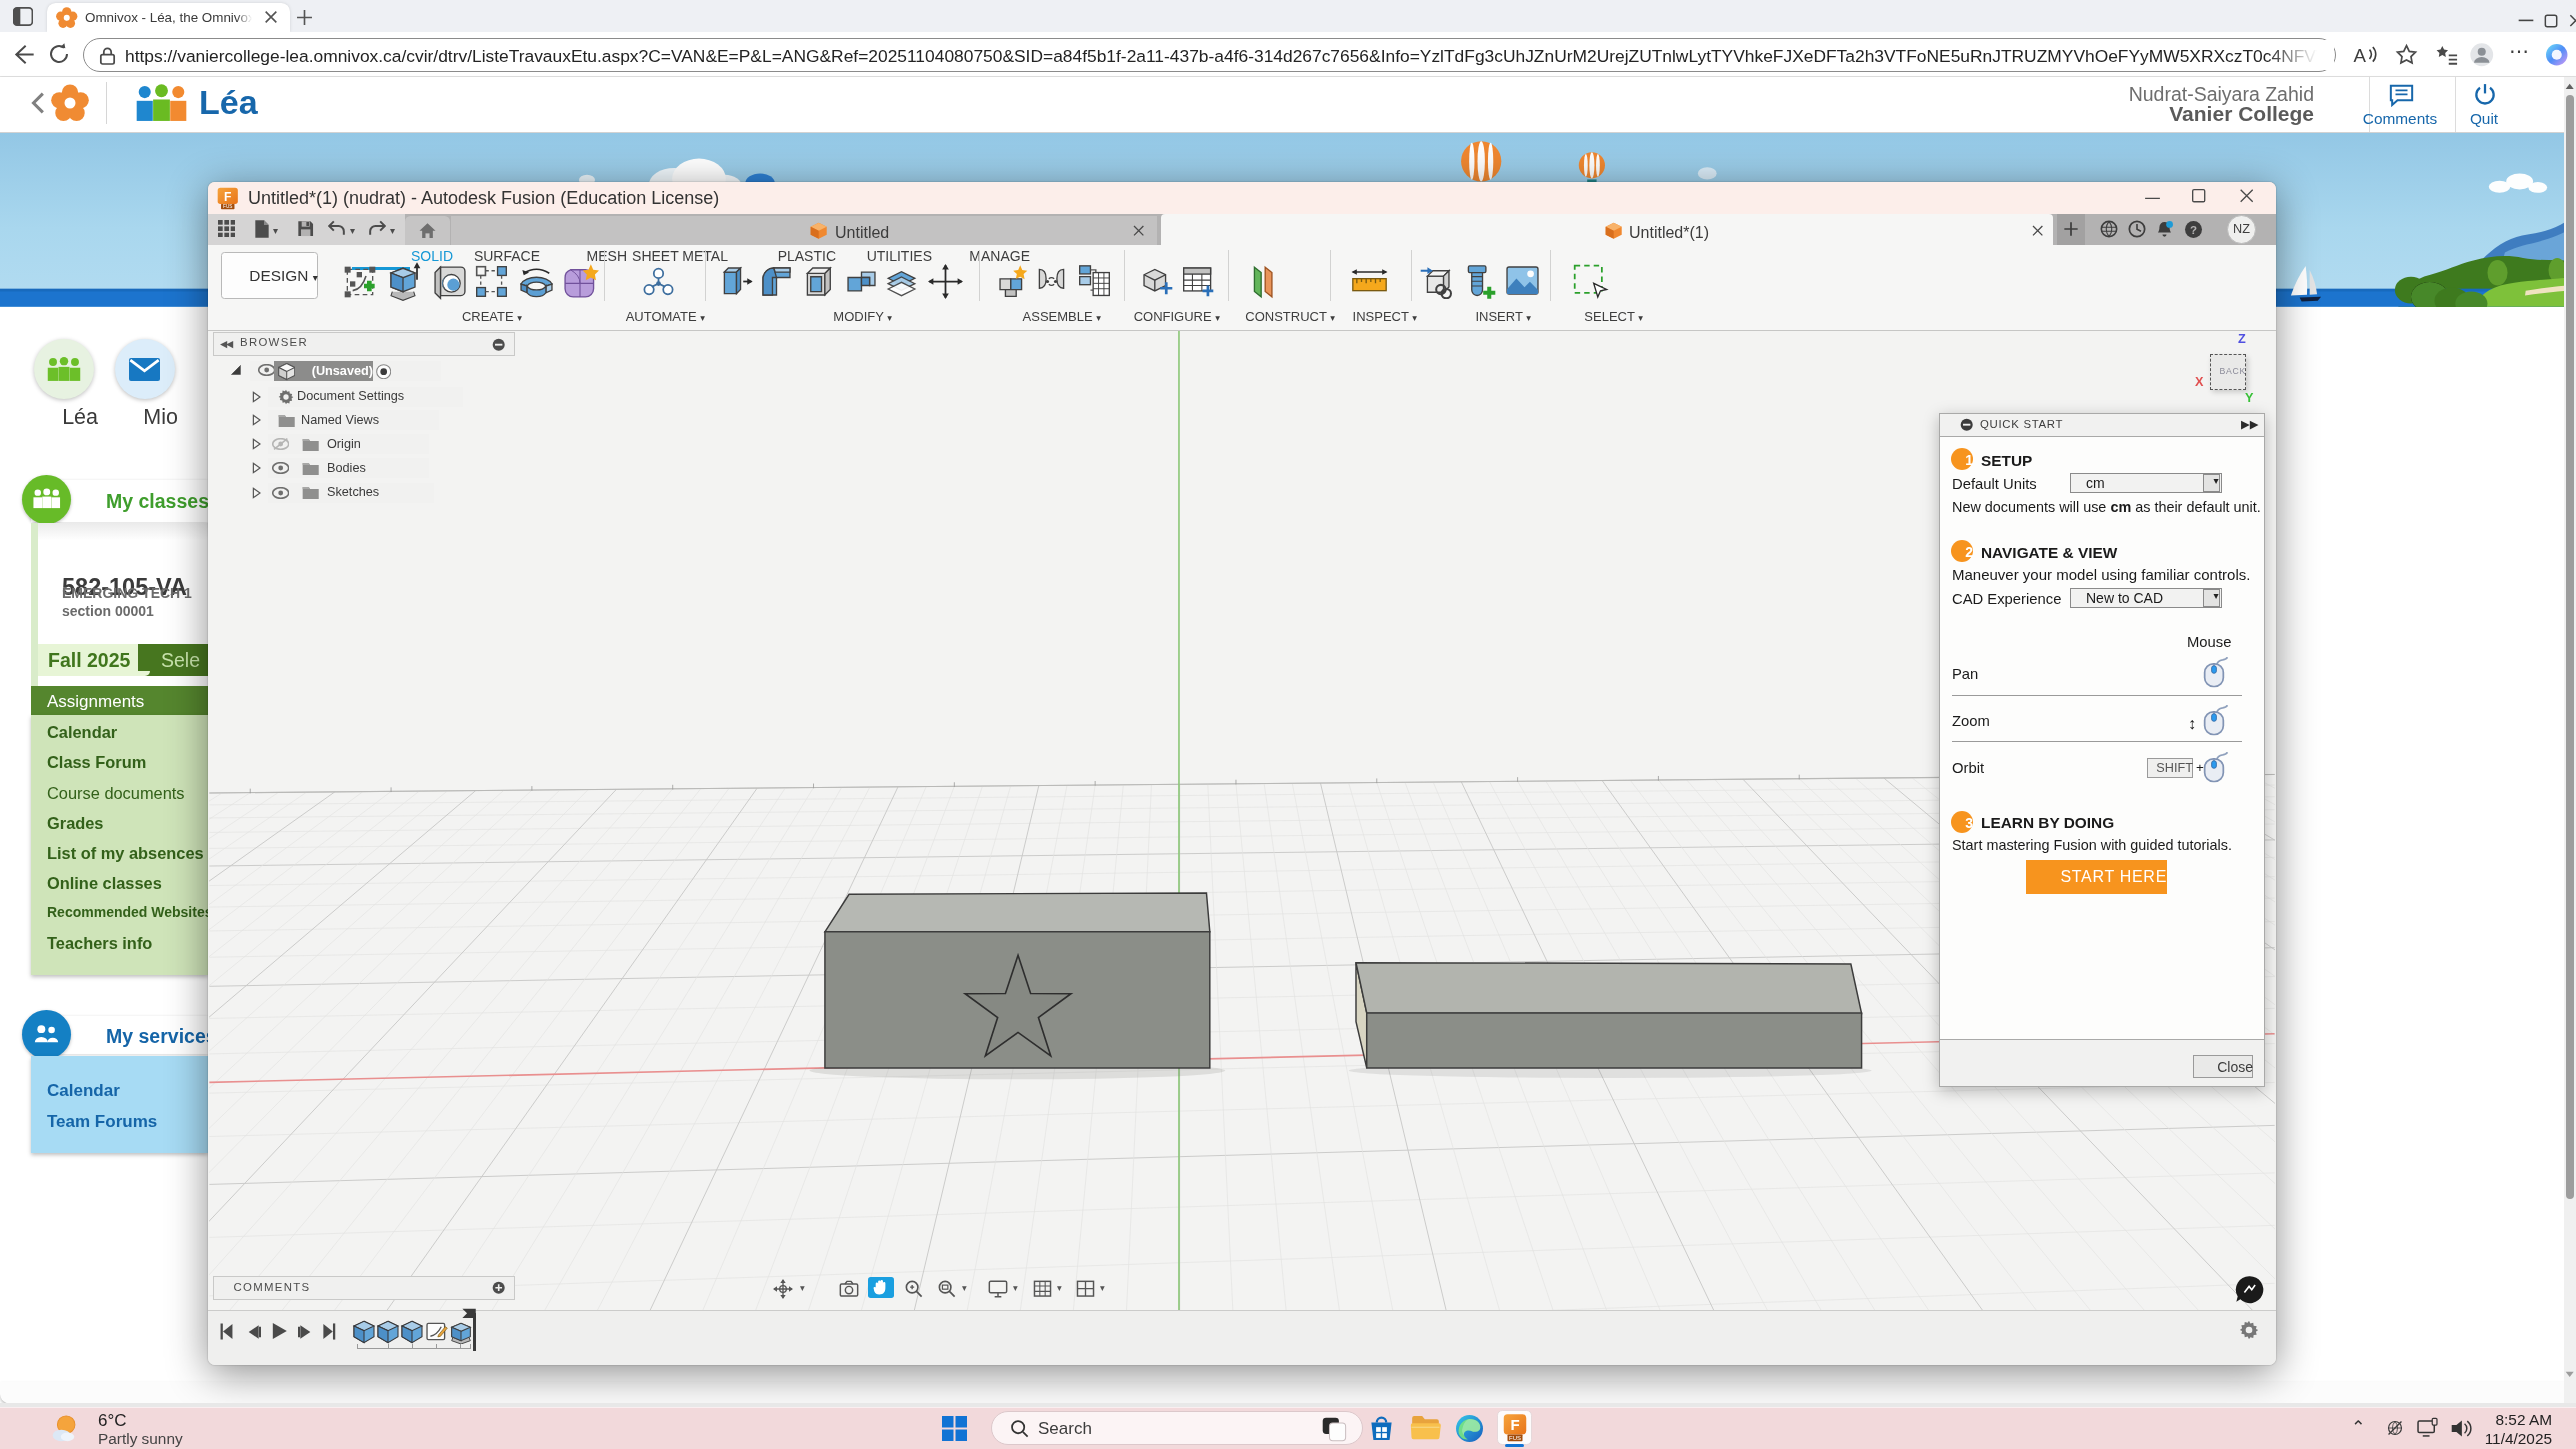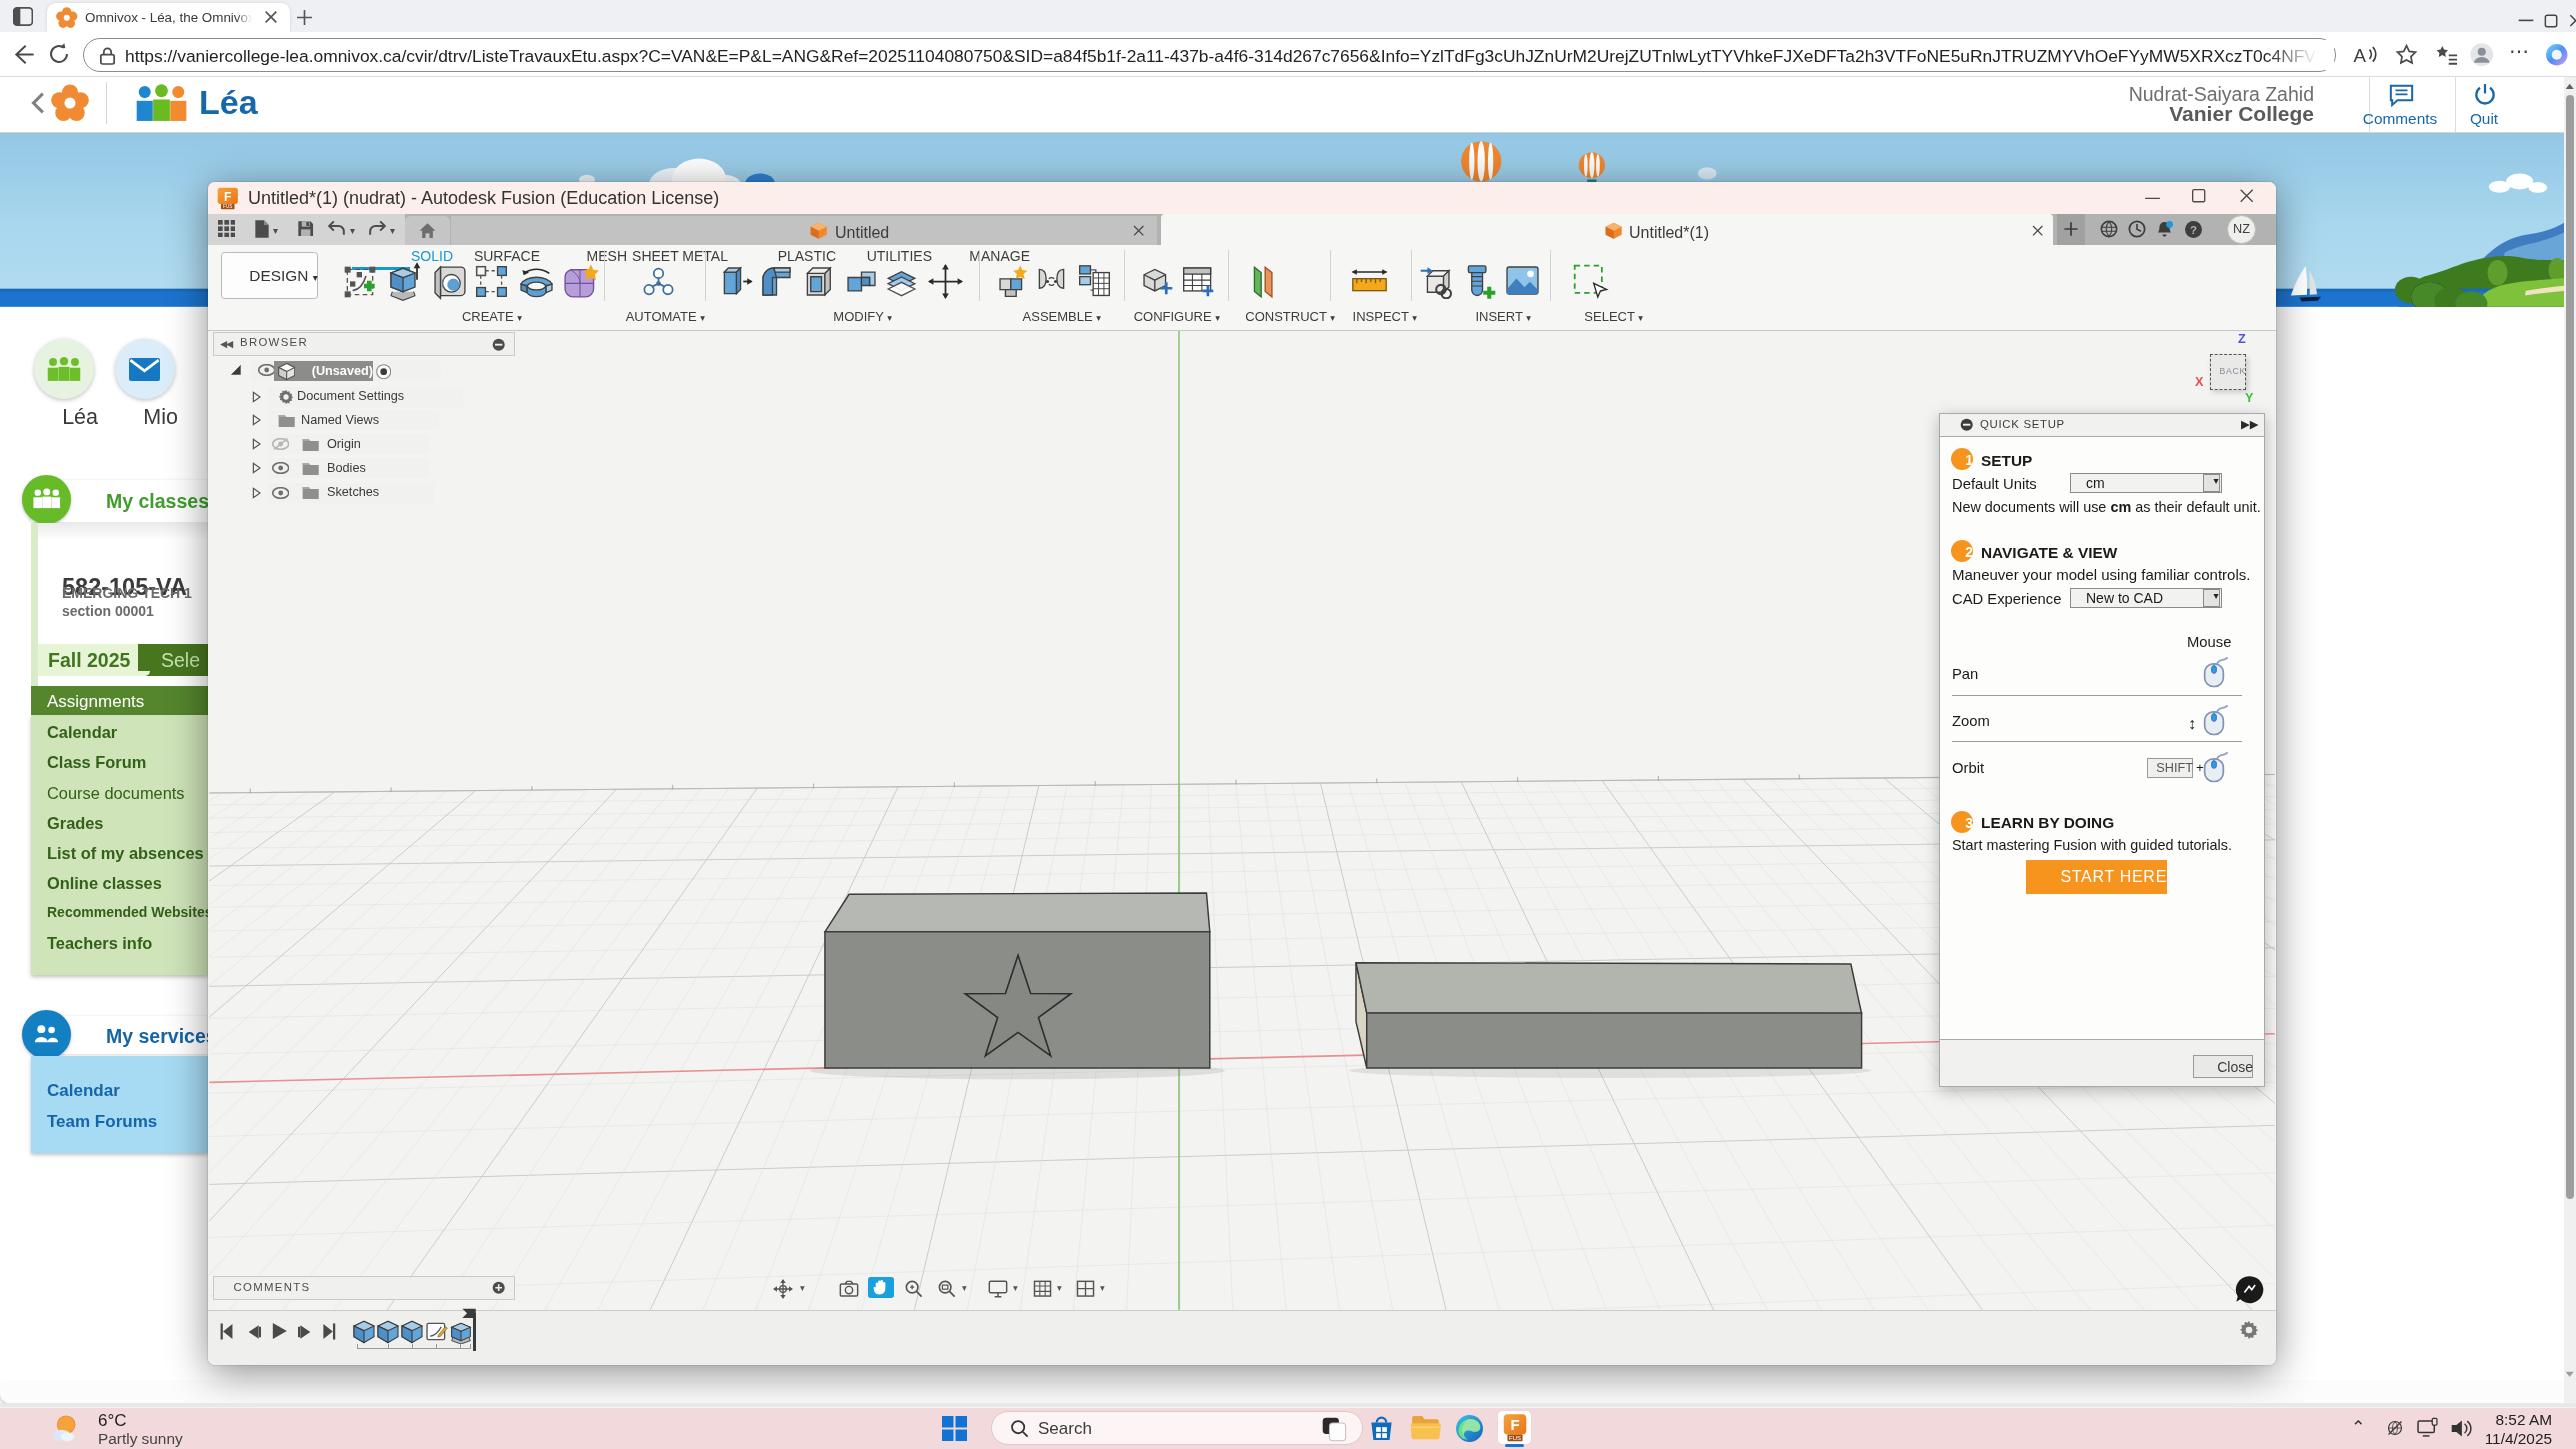--- a/index.html
+++ b/index.html
@@ -909,21 +909,21 @@
       <circle cx="12" cy="12" r="4" fill="#efefee"></circle>
     </svg>
 
 
 <div class="a" style="left:1731px;top:231px;width:326px;height:674px;background:#fdfdfc;border:0.7px solid #a9a9a8;box-shadow:0 4px 14.8px rgba(0,0,0,.25)"></div>
 <div class="a" style="left:1731px;top:231px;width:326px;height:23.5px;background:#f1f1f0;border:0.7px solid #a9a9a8"></div>
 <svg class="a" style="left:1752px;top:236px" width="13.4" height="13.4" viewBox="0 0 20 20">
       <circle cx="10" cy="10" r="9" fill="#3c3c3c"></circle>
       <rect x="4.5" y="8.6" width="11" height="2.8" fill="#f1f1f0"></rect>
     </svg>
-<div class="a" style="left:1772px;top:236px;font-size:11.4px;color:#3c3c3c;letter-spacing:0.7px">QUICK SETUP</div>
+<div class="a" style="left:1772px;top:236px;font-size:11.4px;color:#3c3c3c;letter-spacing:0.7px">QUICK START</div>
 <div class="a" style="left:2033px;top:235px;font-size:11.4px;color:#2a2a2a">▶▶</div>
 <div class="a" style="left:1743px;top:266px;width:22px;height:22px;border-radius:50%;background:#f7941e"></div>
 <div class="a tc" style="left:1743px;top:270px;width:22px;font-size:14px;font-weight:bold;color:#fff">1</div>
 <div class="a" style="left:1773px;top:270px;font-size:15.4px;font-weight:bold;color:#1a1a1a">SETUP</div>
 <div class="a" style="left:1744px;top:294px;font-size:14.8px;color:#1a1a1a">Default Units</div>
 <div class="a" style="left:1862px;top:291px;width:152px;height:19.5px;background:#f2f2f1;border:0.7px solid #8a8a8a"></div>
 <div class="a" style="left:1878px;top:293px;font-size:14px;color:#1a1a1a">cm</div>
 <div class="a" style="left:1995px;top:292px;width:17.4px;height:18px;background:#e3e3e2;border:0.7px solid #8a8a8a"></div>
 <div class="a tc" style="left:1995px;top:294px;width:17.4px;font-size:8.7px;color:#222">▼</div>
 <div class="a" style="left:1744px;top:317px;font-size:14.4px;color:#1a1a1a">New documents will use <b>cm</b> as their default unit.</div>

